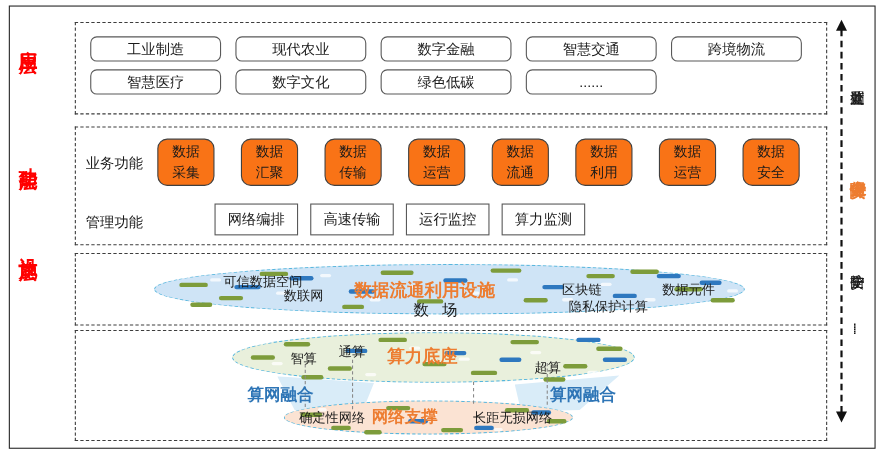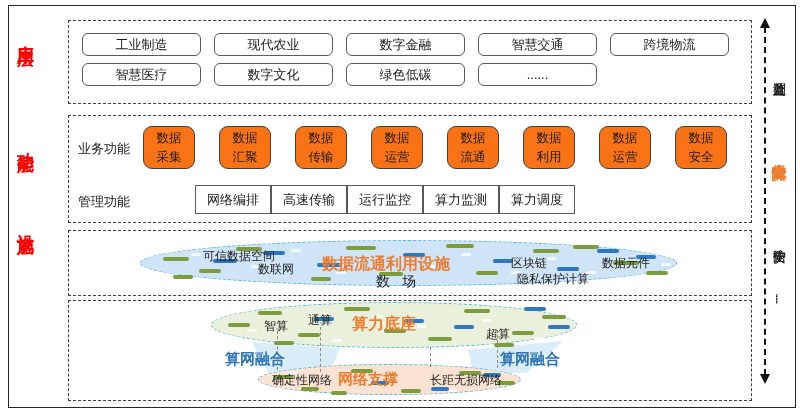--- a/index.html
+++ b/index.html
@@ -20,21 +20,21 @@
   .app-box { width:119px; height:23px; border:1px solid #595959; border-radius:6px;
              background:#fff; font-size:13px; display:flex; align-items:center; justify-content:center; }
 
   
   .fn-label { font-size:13px; color:#1a1a1a; }
   .biz-row { display:flex; gap:24px; }
   .biz-box { width:52px; height:43px; border:1.3px solid #404040; border-radius:9px;
              background:#f97316; font-size:12.5px; line-height:1.45; text-align:center;
              display:flex; align-items:center; justify-content:center; }
   .biz-box span { display:block; width:28px; }
-  .mgmt-row { display:flex; }
+  .mgmt-row { display:flex; gap:11px; }
   .mgmt-box { width:76px; height:29px; border:1px solid #595959; background:#fff;
               font-size:13px; display:flex; align-items:center; justify-content:center; }
 
   
   .ellipse { border-radius:50%; border:1.6px dashed #56b6dd; }
   .ell-blue   { background:#cfe4f6; }
   .ell-green  { background:#e9f0dc; }
   .ell-orange { background:#fbe3d3; }
   .bars i { position:absolute; display:block; height:4px; border-radius:2px; }
   .ell-text  { position:absolute; font-size:12px; white-space:nowrap; z-index:4; }
@@ -109,21 +109,20 @@
     <div class="biz-box">
         <span>数据安全</span>
       </div>
   </div>
   <div class="abs fn-label" style="left:78px; top:193px;">管理功能</div>
   <div class="abs mgmt-row" style="left:195px; top:185px;">
     <div class="mgmt-box">网络编排</div>
     <div class="mgmt-box">高速传输</div>
     <div class="mgmt-box">运行监控</div>
     <div class="mgmt-box">算力监测</div>
-    <div class="mgmt-box">算力调度</div>
   </div>
 
   <div class="abs dash-box" style="left:68px; top:230px; width:684px; height:66px;"></div>
   <div class="abs ellipse ell-blue bars" style="left:140px; top:240px; width:537px; height:46px;">
       <i style="left: 22px; top: 16px; width: 26px; background: rgb(125, 156, 59);"></i>
       <i style="left: 58px; top: 28px; width: 22px; background: rgb(125, 156, 59);"></i>
       <i style="left: 95px; top: 6px; width: 26px; background: rgb(125, 156, 59);"></i>
       <i style="left: 205px; top: 5px; width: 30px; background: rgb(125, 156, 59);"></i>
       <i style="left: 238px; top: 31px; width: 24px; background: rgb(125, 156, 59);"></i>
       <i style="left: 305px; top: 3px; width: 28px; background: rgb(125, 156, 59);"></i>

